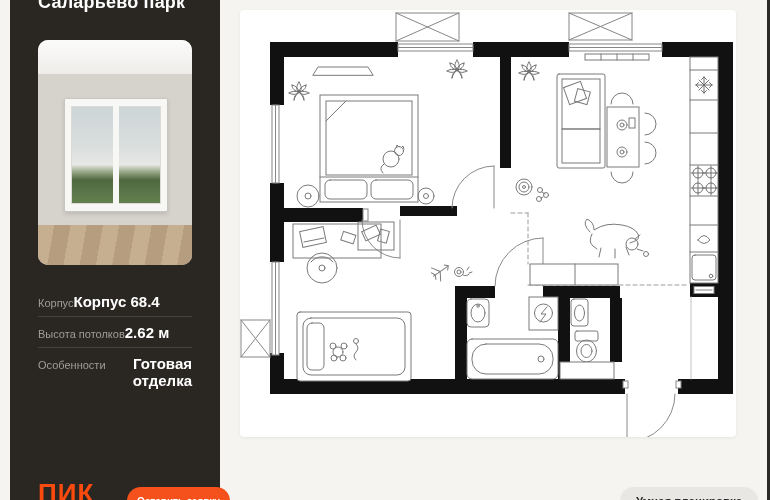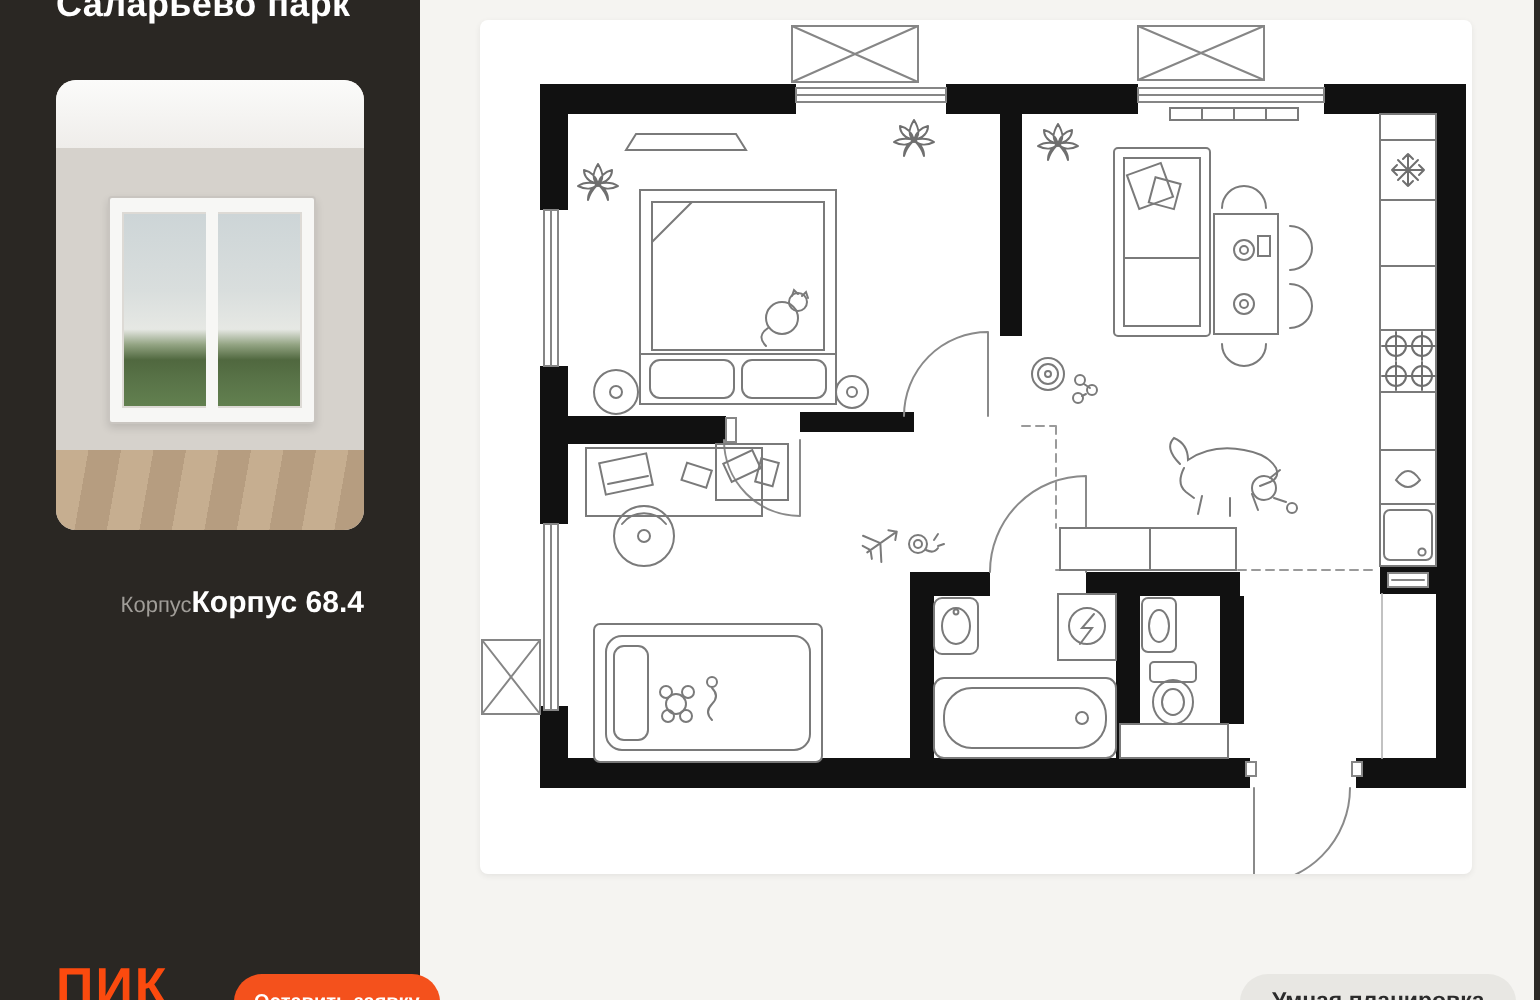--- a/index.html
+++ b/index.html
@@ -1,19 +1,19 @@
 <!DOCTYPE html>
 <html><head>
 <meta charset="utf-8">
 <style>
   html,body{margin:0;padding:0;}
   body{width:770px;height:500px;overflow:hidden;background:#f5f4f1;
        font-family:"Liberation Sans",sans-serif;position:relative;}
   
-  .sidebar{position:absolute;left:0;top:0;width:210px;height:500px;background:#2a2723;color:#fff;}
+  .sidebar{position:absolute;left:10px;top:0;width:210px;height:500px;background:#2a2723;color:#fff;}
   .title{position:absolute;left:28px;top:-8px;font-size:18px;font-weight:bold;color:#fff;
          letter-spacing:.2px;white-space:nowrap;}
   .photo{position:absolute;left:28px;top:40px;width:154px;height:225px;border-radius:10px;
          overflow:hidden;background:#d8d4cf;}
   .photo .ceiling{position:absolute;left:0;top:0;right:0;height:34px;
          background:linear-gradient(#fbfbfa,#efedea);}
   .photo .wall{position:absolute;left:0;top:34px;right:0;bottom:40px;background:#d6d2cc;}
   .photo .window{position:absolute;left:26px;top:58px;width:102px;height:112px;
          background:#f7f7f5;border:1px solid #c9c5c0;border-radius:2px;
          box-shadow:0 2px 4px rgba(0,0,0,.12);}
@@ -21,21 +21,21 @@
          background:linear-gradient(180deg,#cdd5d7 0%,#d9dedd 40%,#e6e8e4 60%,
                    #93a483 68%,#50683f 76%,#5a7549 88%,#62804f 100%);}
   .photo .pane.left{left:6px;} .photo .pane.right{right:6px;}
   .photo .mullion{position:absolute;left:50%;top:5px;bottom:5px;width:6px;margin-left:-3px;
          background:#f7f7f5;}
   .photo .radiator{position:absolute;left:38px;bottom:18px;width:78px;height:18px;
          background:#f1efec;border:1px solid #dbd8d2;border-radius:2px;}
   .photo .floor{position:absolute;left:0;right:0;bottom:0;height:40px;
          background:repeating-linear-gradient(100deg,#c6ae90 0 16px,#b69d80 16px 32px);}
   .specs{position:absolute;left:28px;right:28px;top:286px;}
-  .spec-row{display:flex;justify-content:flex-end;align-items:baseline;
+  .spec-row{display:flex;justify-content:flex-start;align-items:baseline;
             padding:7px 0 6px 0;border-bottom:1px solid #45413c;}
   .spec-row:last-child{border-bottom:none;}
   .spec-label{font-size:11px;color:#a09d98;}
   .spec-value{font-size:15px;font-weight:bold;color:#fff;text-align:right;}
   .brand{position:absolute;left:28px;top:478px;font-size:26px;font-weight:800;
          color:#fb4a0e;letter-spacing:1px;}
   .cta{position:absolute;left:117px;top:487px;height:28px;padding:0 10px;border:none;
        background:#f4511c;color:#fff;font-size:10px;font-weight:bold;border-radius:14px;
        white-space:nowrap;font-family:"Liberation Sans",sans-serif;cursor:pointer;}
   
@@ -63,20 +63,28 @@
     </div>
     <div class="radiator"></div>
     <div class="floor"></div>
   </div>
 
   <div class="specs">
     <div class="spec-row">
       <span class="spec-label">Корпус</span>
       <span class="spec-value">Корпус 68.4</span>
     </div>
+    <div class="spec-row">
+      <span class="spec-label">Высота потолков</span>
+      <span class="spec-value">2.62 м</span>
+    </div>
+    <div class="spec-row">
+      <span class="spec-label">Особенности</span>
+      <span class="spec-value">Готовая отделка</span>
+    </div>
   </div>
 
   <div class="brand">ПИК</div>
   <button class="cta">Оставить заявку</button>
 </div>
 
 <div class="card">
   <svg viewBox="240 10 496 427" xmlns="http://www.w3.org/2000/svg" stroke-linecap="round">
     <defs>
       <g id="plant" stroke="#6f6f6f" fill="none" stroke-width="1">

